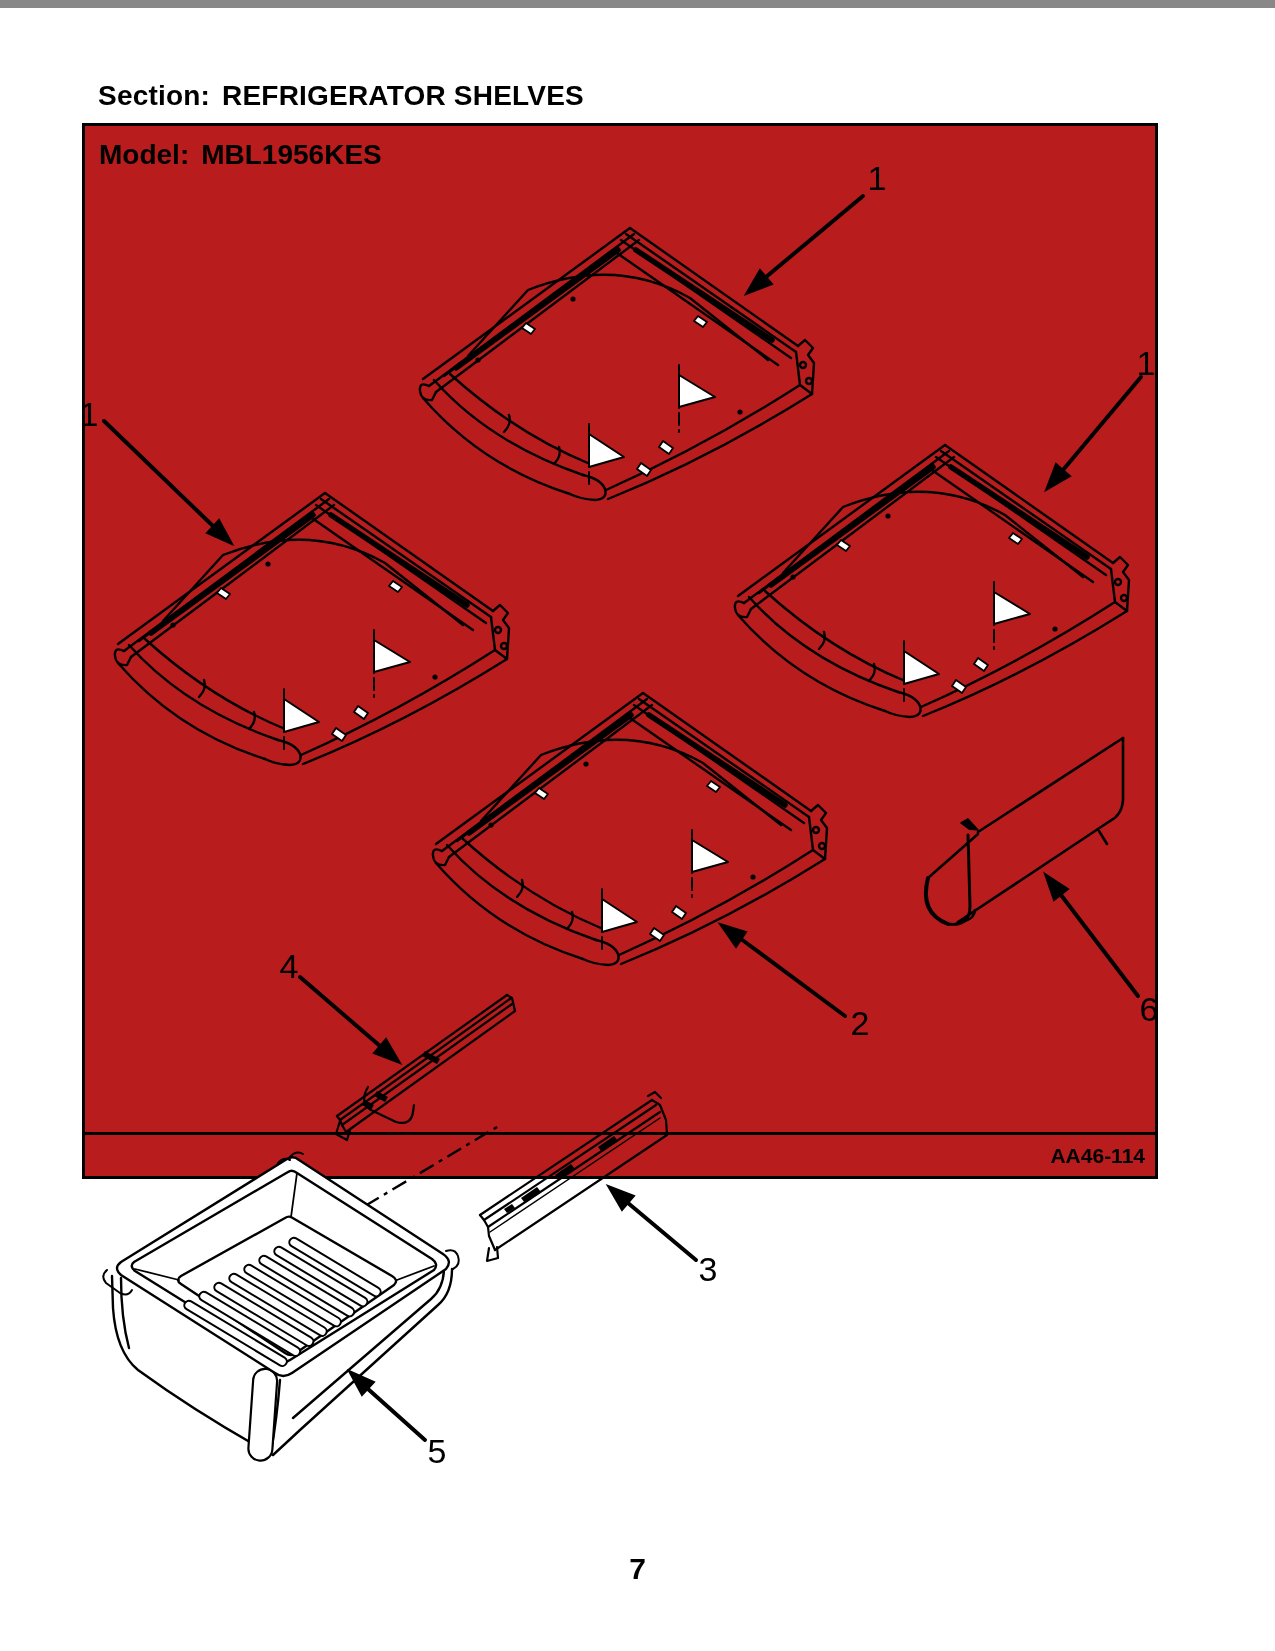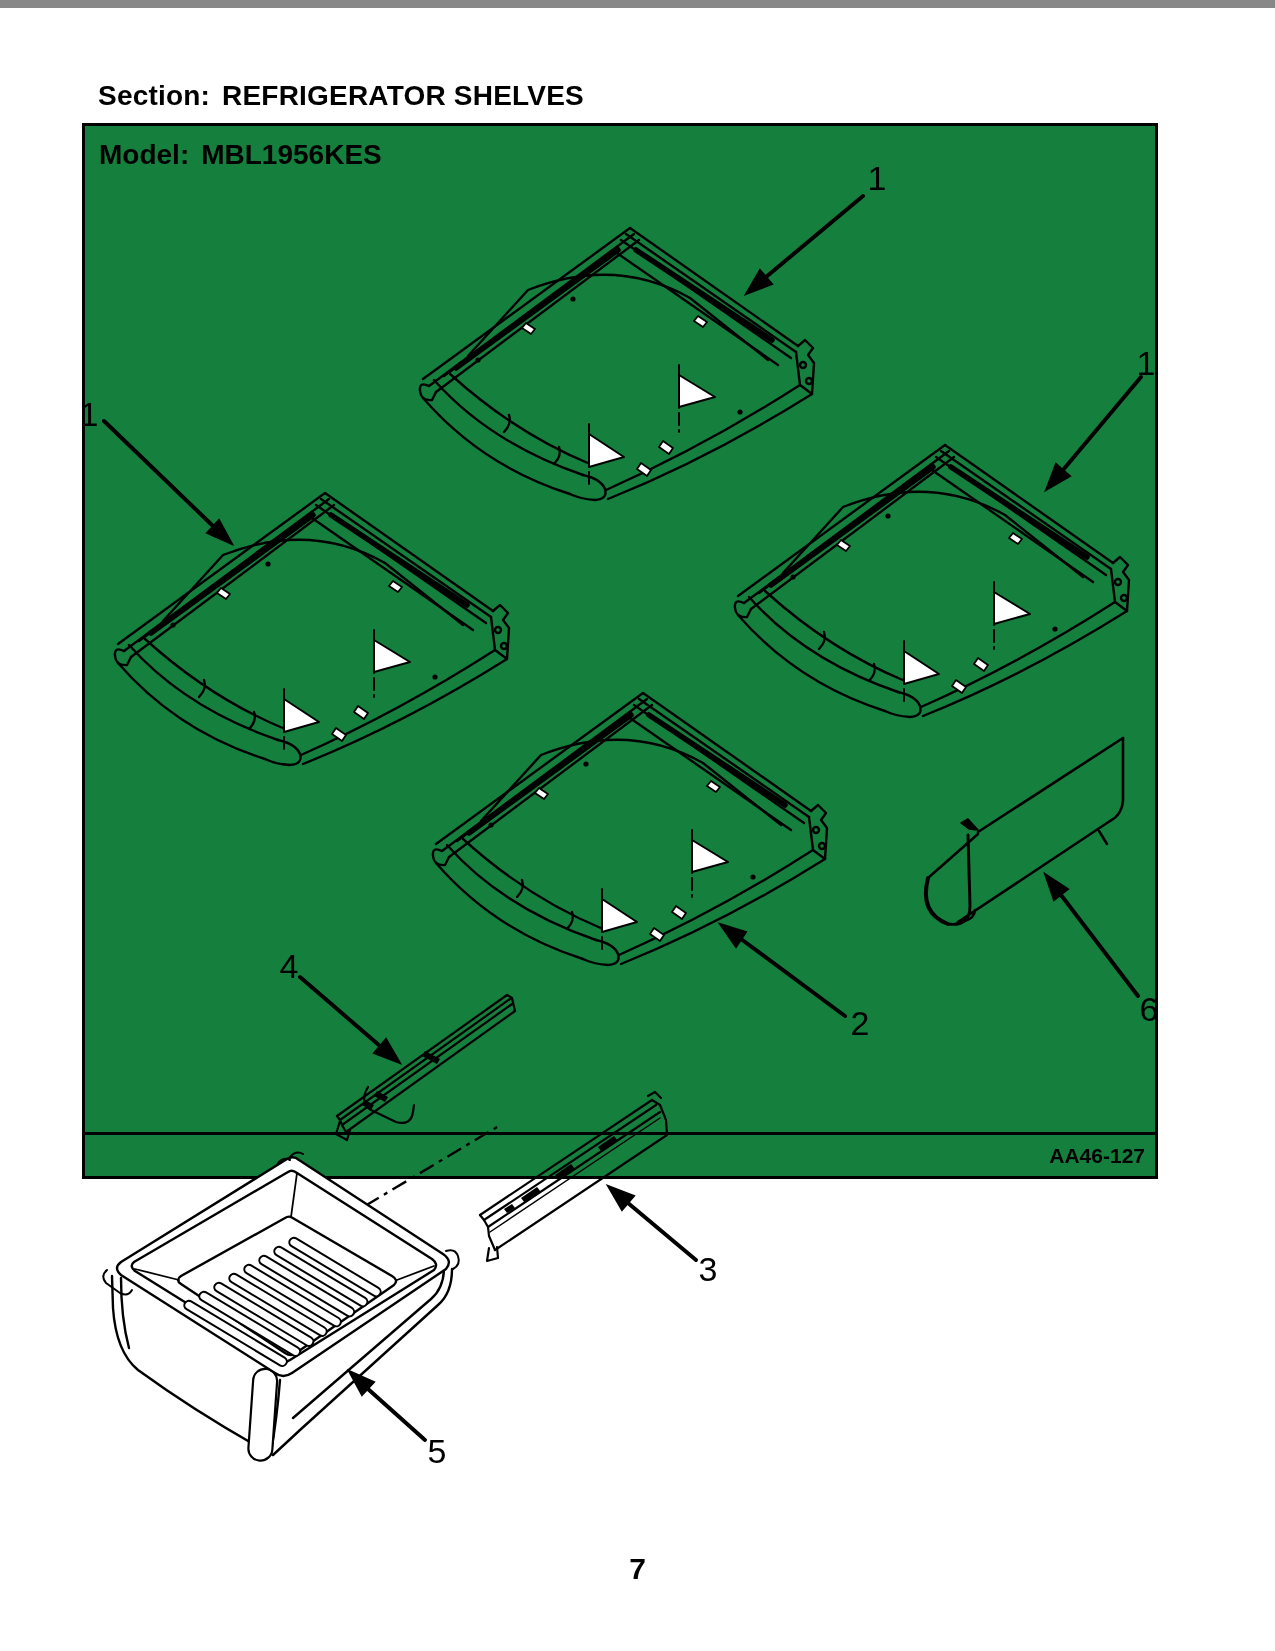--- a/index.html
+++ b/index.html
@@ -9,21 +9,21 @@
     margin:8px auto;
   }
   .section-header {
     position:absolute; left:98px; top:72px;
     font-size:28px; font-weight:bold; letter-spacing:0.2px;
     white-space:nowrap;
   }
   .section-header .gap, .model-line .gap { display:inline-block; width:12px; }
   .frame {
     position:absolute; left:82px; top:115px; width:1076px; height:1056px;
-    border:3px solid #000; box-sizing:border-box; background:#15803d;
+    border:3px solid #000; box-sizing:border-box; background:#b91c1c;
   }
   .model-line {
     position:absolute; top:13px; left:14px;
     font-size:28px; font-weight:bold; white-space:nowrap;
   }
   .frame-footer {
     position:absolute; left:0; right:0; bottom:0; height:44px;
     border-top:3px solid #000; box-sizing:border-box;
     display:flex; align-items:center; justify-content:flex-end;
     padding-right:10px; font-size:21px; font-weight:bold;
@@ -48,21 +48,21 @@
 
   <div class="section-header">
     <span>Section:</span><span class="gap"></span><span>REFRIGERATOR SHELVES</span>
   </div>
 
   <div class="frame">
     <div class="model-line">
       <span>Model:</span><span class="gap"></span><span>MBL1956KES</span>
     </div>
     <div class="frame-footer">
-      <span>AA46-127</span>
+      <span>AA46-114</span>
     </div>
   </div>
 
   <svg class="svg-layer" viewBox="0 0 1275 1651" xmlns="http://www.w3.org/2000/svg">
     <defs>
 
       <g id="shelf-part" stroke="#000" fill="none" stroke-width="2.4" stroke-linecap="round" stroke-linejoin="round">
 
         <path d="M210,0 L378,118"></path>
         <path d="M206,6 L376,124"></path>

